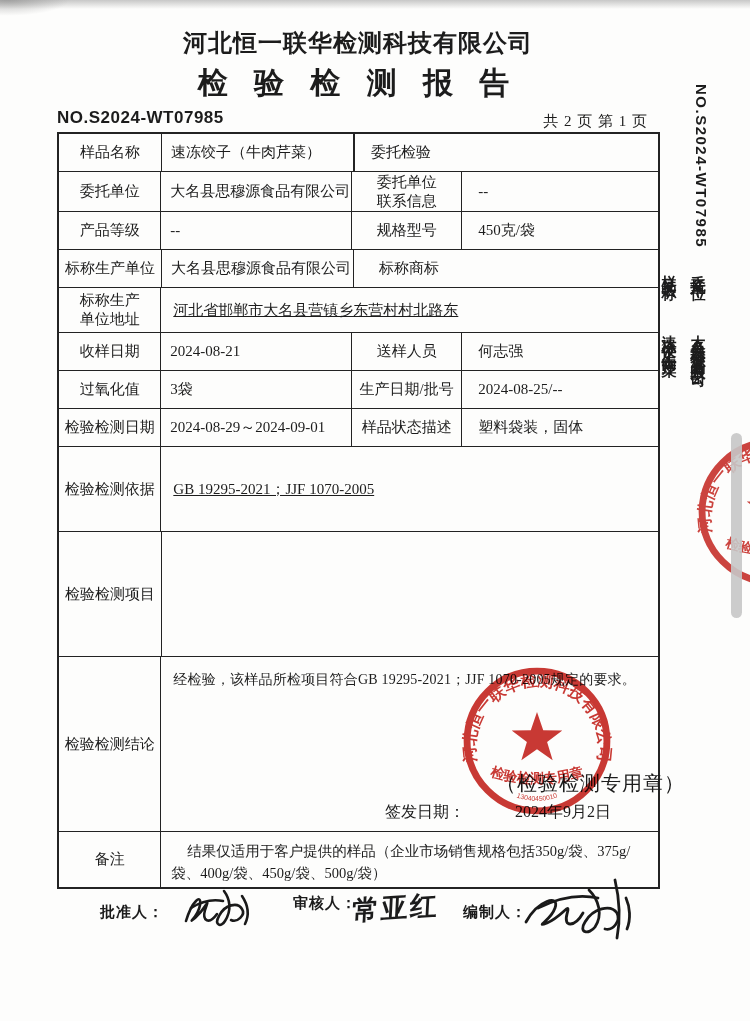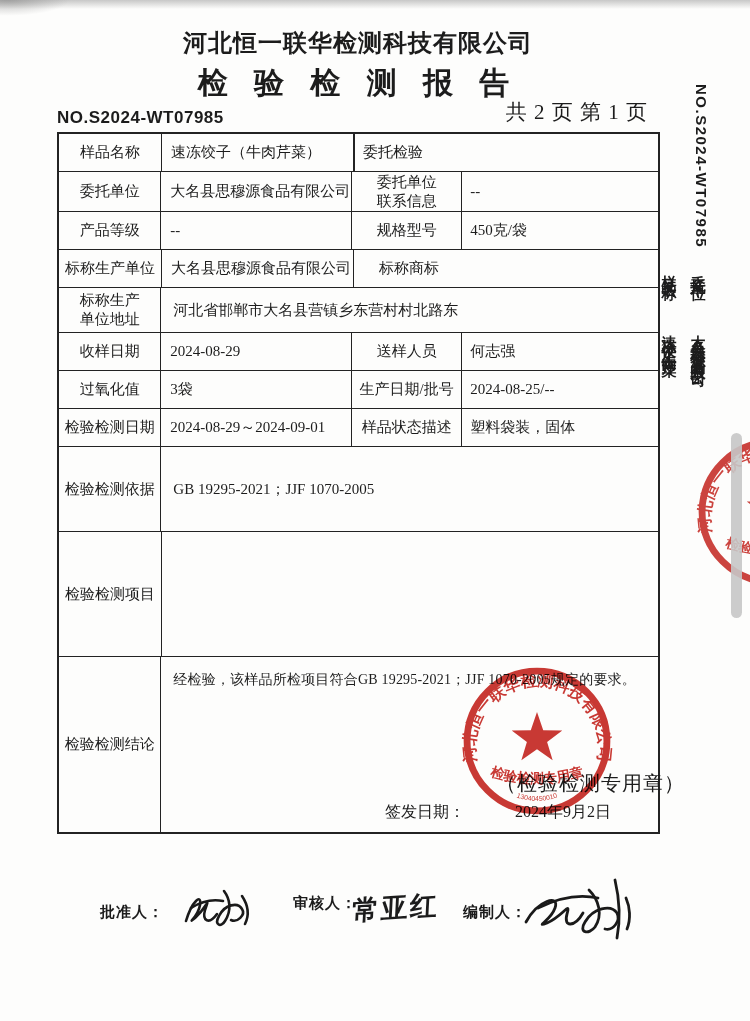--- a/index.html
+++ b/index.html
@@ -26,38 +26,38 @@
     position:absolute;top:63px;left:0;width:716px;text-align:center;
     font-size:30px;font-weight:bold;letter-spacing:9px;
     font-family:"Liberation Sans","DejaVu Sans",sans-serif;
   }
   .report-no{
     position:absolute;top:108px;left:57px;
     font-size:17px;font-weight:bold;letter-spacing:.5px;
     font-family:"Liberation Sans","DejaVu Sans",sans-serif;
   }
   .pagination{
-    position:absolute;top:98px;right:102px;font-size:21px;letter-spacing:1px;
+    position:absolute;top:112px;right:102px;font-size:15px;letter-spacing:1px;
   }
 
   
   .tbl{
     position:absolute;left:57px;top:132px;width:603px;
     border:2px solid #232323;box-sizing:border-box;
     font-size:15px;
   }
   .row{display:flex;border-bottom:1.5px solid #232323;box-sizing:border-box;}
   .row:last-child{border-bottom:none;}
   .cell{box-sizing:border-box;display:flex;align-items:center;}
   .lbl{justify-content:center;text-align:center;border-right:1.5px solid #232323;line-height:1.25;}
   .lbl1{width:103px;}
   .val1{width:192px;padding-left:9px;border-right:1.5px solid #232323;}
   .lbl2{width:110px;}
-  .val2{width:198px;padding-left:8px;border-left:1.5px solid #232323;}
-  .valwide{width:500px;padding-left:12px;}
+  .val2{width:198px;padding-left:16px;border-left:1.5px solid #232323;}
+  .valwide{width:500px;padding-left:12px;text-decoration:underline;}
   .two-line{flex-direction:column;justify-content:center;}
   .conclusion-cell{width:500px;position:relative;align-items:flex-start;}
   .conclusion-text{margin:14px 0 0 12px;white-space:nowrap;font-size:14px;letter-spacing:.2px;}
   .remark-cell{width:500px;align-items:flex-start;}
   .remark-text{margin:8px 12px 0 10px;line-height:1.55;text-indent:1.1em;font-size:14.5px;}
 
   
   .seal-caption{position:absolute;left:496px;top:770px;font-size:20px;letter-spacing:1px;}
   .issue-label{position:absolute;left:385px;top:802px;font-size:16px;}
   .issue-date{position:absolute;left:515px;top:802px;font-size:16px;}
@@ -149,21 +149,21 @@
     <div class="row" style="height:45px">
       <div class="cell lbl lbl1 two-line">
         <span>标称生产</span>
         <span>单位地址</span>
       </div>
       <div class="cell valwide">河北省邯郸市大名县营镇乡东营村村北路东</div>
     </div>
 
     <div class="row" style="height:38px">
       <div class="cell lbl lbl1">收样日期</div>
-      <div class="cell val1">2024-08-29</div>
+      <div class="cell val1">2024-08-21</div>
       <div class="cell lbl lbl2" style="border-right:none">送样人员</div>
       <div class="cell val2">何志强</div>
     </div>
 
     <div class="row" style="height:38px">
       <div class="cell lbl lbl1">过氧化值</div>
       <div class="cell val1">3袋</div>
       <div class="cell lbl lbl2" style="border-right:none">生产日期/批号</div>
       <div class="cell val2">2024-08-25/--</div>
     </div>
@@ -184,20 +184,26 @@
       <div class="cell lbl lbl1">检验检测项目</div>
     </div>
 
     <div class="row" style="height:175px">
       <div class="cell lbl lbl1">检验检测结论</div>
       <div class="cell conclusion-cell">
         <div class="conclusion-text">经检验，该样品所检项目符合GB 19295-2021；JJF 1070-2005规定的要求。</div>
       </div>
     </div>
 
+    <div class="row" style="height:55px">
+      <div class="cell lbl lbl1">备注</div>
+      <div class="cell remark-cell">
+        <div class="remark-text">结果仅适用于客户提供的样品（企业市场销售规格包括350g/袋、375g/袋、400g/袋、450g/袋、500g/袋）</div>
+      </div>
+    </div>
   </div>
 
   <div class="seal-caption">（检验检测专用章）</div>
   <div class="issue-label">签发日期：</div>
   <div class="issue-date">2024年9月2日</div>
 
   <svg class="stamp stamp-main" viewBox="0 0 200 200">
     <defs>
       <path id="arcTop" d="M 24 140 A 82 82 0 1 1 176 140"></path>
       <path id="arcMid" d="M 30 143 Q 100 168 170 143"></path>

